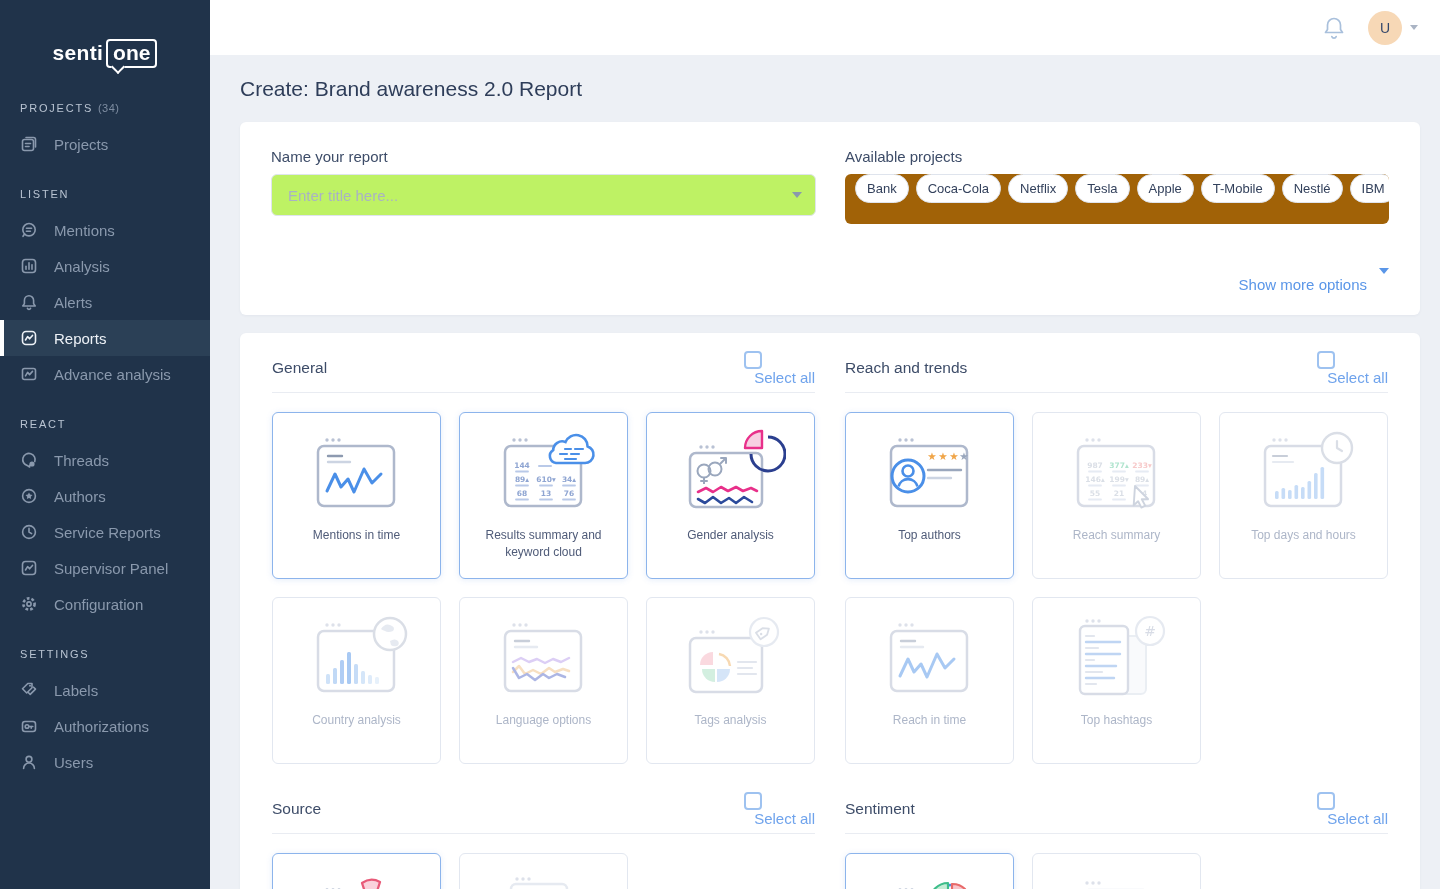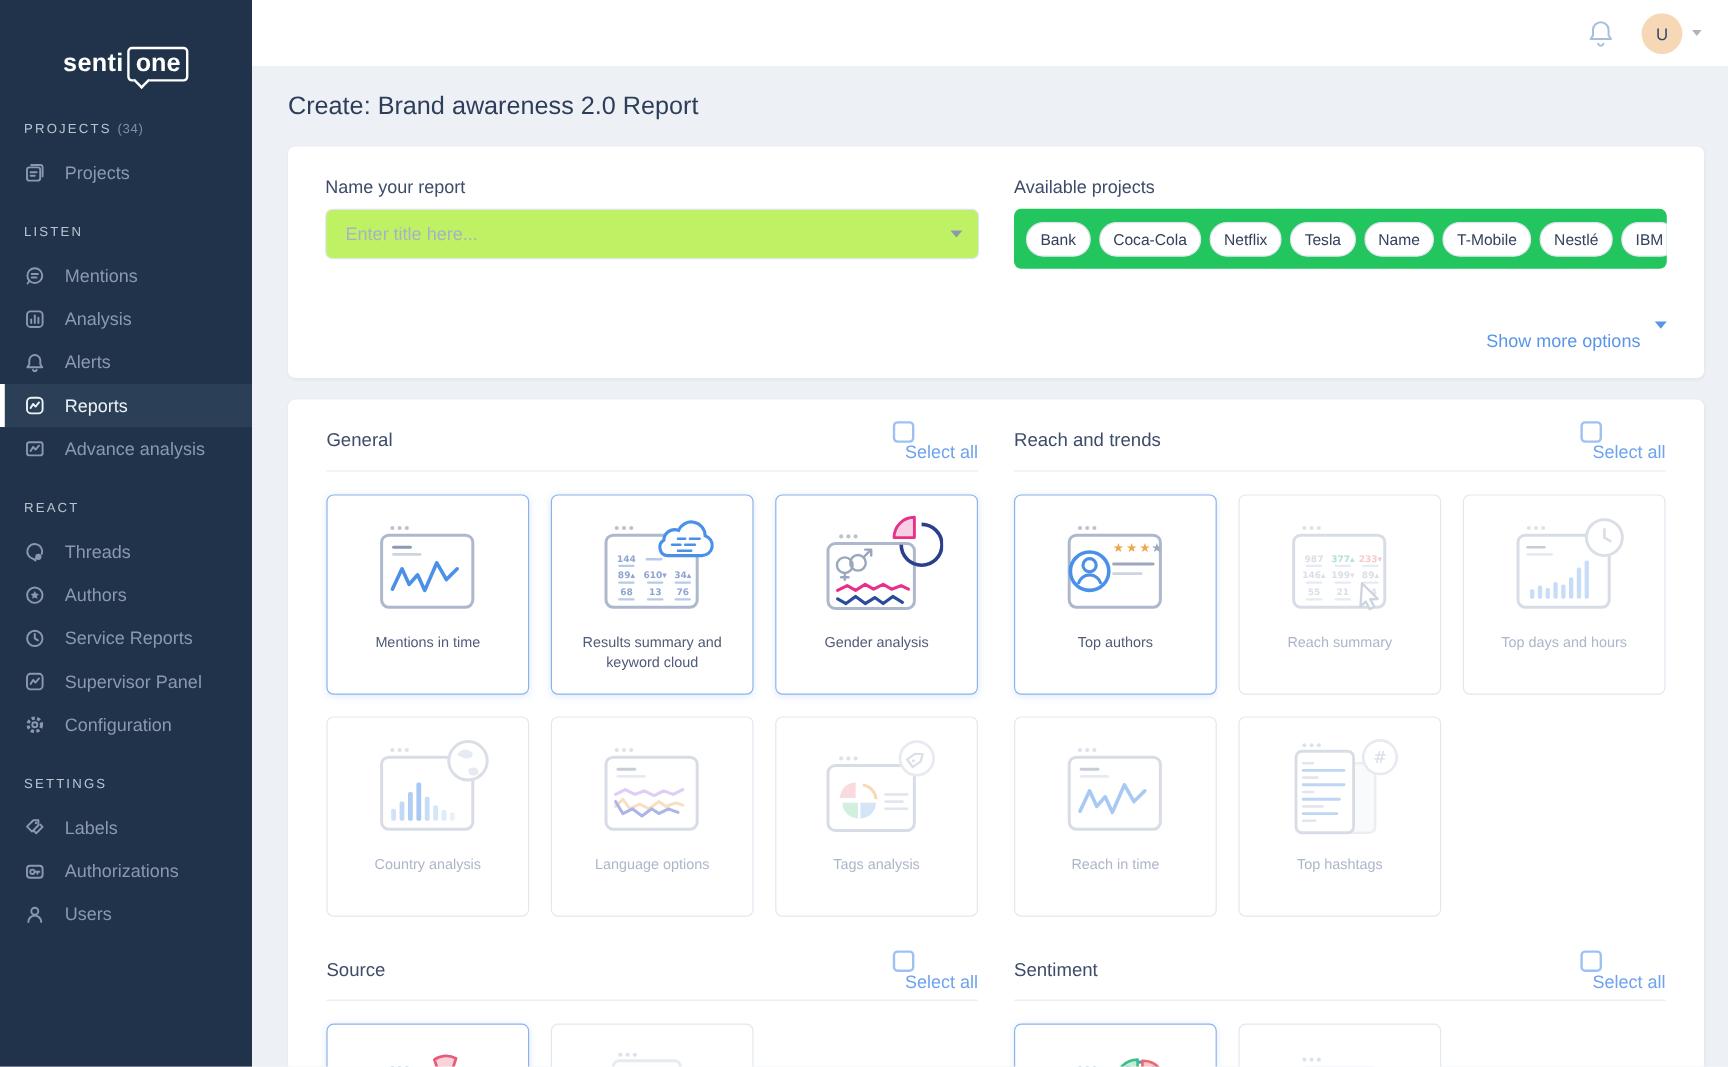--- a/index.html
+++ b/index.html
@@ -44,21 +44,21 @@
   .form-right { width:544px; display:flex; flex-direction:column; }
   .field-label { font-size:15px; color:#3d4c68; margin-bottom:9px; }
   .title-select { position:relative; }
   .title-select input { width:100%; height:42px; border:1px solid #dfe4ed; border-radius:6px;
             padding:0 34px 0 16px; font-size:15px; color:#3d4c68; outline:none;
             font-family:"Liberation Sans",sans-serif; background:#bef264; }
   .title-select input::placeholder { color:#a9b2c4; }
   .select-caret { position:absolute; right:14px; top:18px; width:0; height:0;
             border-left:5px solid transparent; border-right:5px solid transparent;
             border-top:6px solid #8a99ad; }
-  .chips-wrap { background:#22c55e; border-radius:6px; height:50px; display:flex; align-items:center;
+  .chips-wrap { background:#a16207; border-radius:6px; height:50px; display:flex; 
             padding:0 10px; gap:7px; overflow:hidden; }
   .chip { background:#fff; border:1px solid #dfe4ed; border-radius:15px; height:29px;
             display:flex; align-items:center; padding:0 11px; font-size:13px; color:#33415c;
             cursor:pointer; white-space:nowrap; }
   .show-more-row { display:flex; justify-content:flex-end; align-items:center; margin-top:24px; }
   .show-more { color:#5a96e8; font-size:15px; cursor:pointer;margin-top:28px; }
   .show-more-caret { width:0; height:0; border-left:5px solid transparent; border-right:5px solid transparent;
             border-top:6px solid #5a96e8; margin-left:12px; cursor:pointer; }
 
   .widgets-card { display:flex; padding:25px 32px 40px 32px; }
@@ -265,21 +265,21 @@
           <span class="select-caret"></span>
         </div>
       </div>
       <div class="form-right">
         <div class="field-label">Available projects</div>
         <div class="chips-wrap" id="chips">
             <div class="chip">Bank</div>
             <div class="chip">Coca-Cola</div>
             <div class="chip">Netflix</div>
             <div class="chip">Tesla</div>
-            <div class="chip">Name</div>
+            <div class="chip">Apple</div>
             <div class="chip">T-Mobile</div>
             <div class="chip">Nestlé</div>
             <div class="chip">IBM</div>
           </div>
         <div class="show-more-row">
           <span class="show-more">Show more options</span>
           <span class="show-more-caret"></span>
         </div>
       </div>
     </div>

